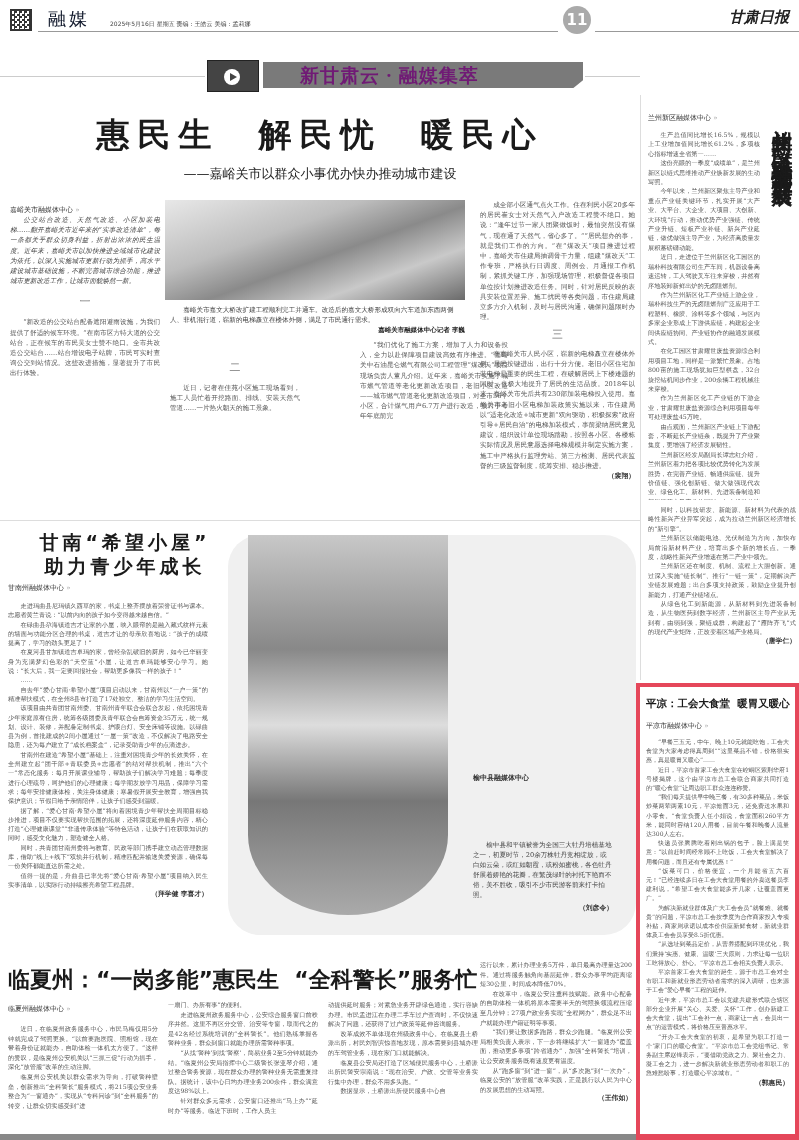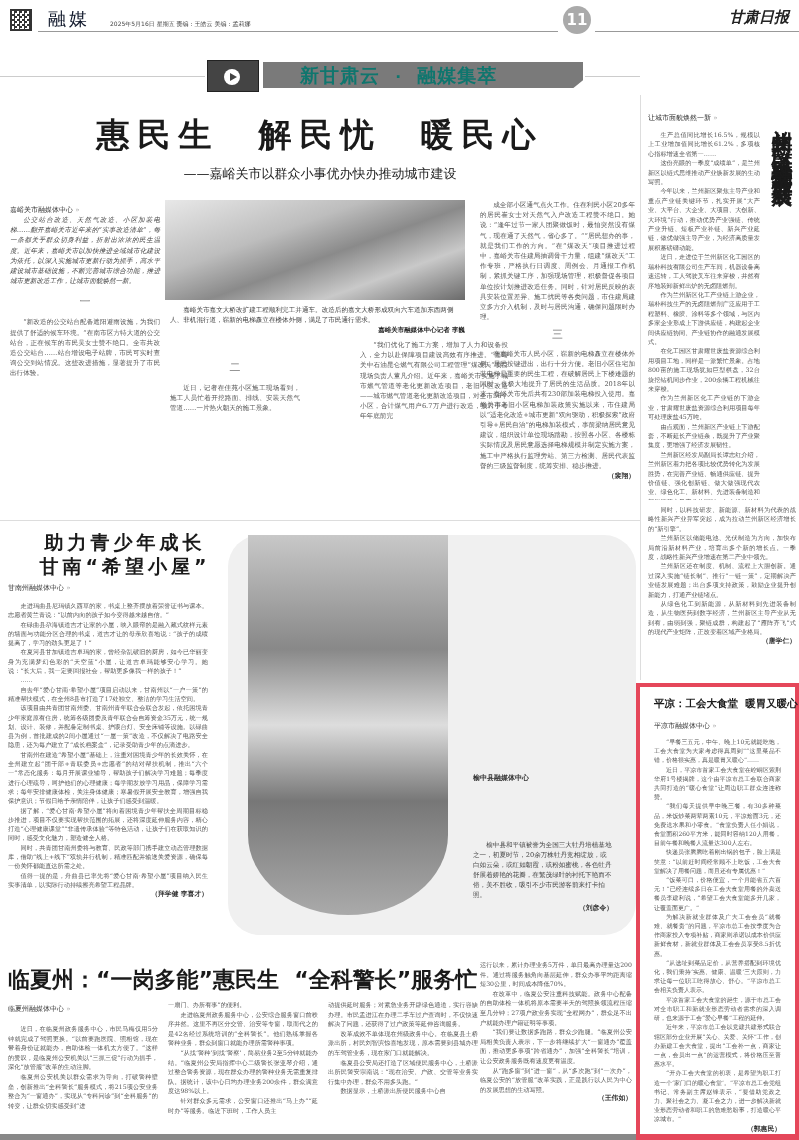--- a/index.html
+++ b/index.html
@@ -28,21 +28,21 @@
   </div>
   <div class="abs" style="right:10px;top:8px;font-family:'DejaVu Serif',serif;font-size:15px;font-style:italic;font-weight:bold;color:#222;">甘肃日报</div>
 </div>
 
 <div class="abs" style="left:205px;top:60px;width:380px;height:32px;">
   <div class="abs" style="left:2px;top:0;width:52px;height:32px;background:#444;border:1px solid #222;">
     <div style="position:absolute;left:16px;top:8px;width:16px;height:16px;border-radius:50%;background:#fff;"></div>
     <div style="position:absolute;left:22px;top:12px;width:0;height:0;border-left:7px solid #444;border-top:4px solid transparent;border-bottom:4px solid transparent;"></div>
   </div>
   <div class="abs" style="left:58px;top:2px;width:320px;height:26px;background:#7a7a7a;clip-path:polygon(0 0,100% 0,100% 70%,97% 100%,0 100%);"></div>
-  <div class="abs" style="left:95px;top:3px;font-family:Liberation Mono, monospace;font-weight:bold;font-size:19px;color:#0f766e;letter-spacing:1px;">新甘肃云 · 融媒集萃</div>
+  <div class="abs" style="left:95px;top:3px;font-family:Liberation Serif, serif;font-weight:bold;font-size:19px;color:#701a75;letter-spacing:1px;">新甘肃云 · 融媒集萃</div>
 </div>
 <div class="abs" style="left:0;top:76px;width:205px;border-top:1px solid #ccc;"></div>
 <div class="abs" style="left:585px;top:76px;width:55px;border-top:1px solid #ccc;"></div>
 
 <div class="abs" style="left:0;top:113px;width:640px;text-align:center;font-family:'DejaVu Sans',sans-serif;font-weight:bold;font-size:33px;color:#1a1a1a;letter-spacing:8px;white-space:pre;">惠民生  解民忧  暖民心</div>
 <div class="abs" style="left:0;top:165px;width:640px;text-align:center;font-family:'DejaVu Sans',sans-serif;font-size:13px;color:#222;">——嘉峪关市以群众小事优办快办推动城市建设</div>
 
 <div class="abs" style="left:10px;top:205px;width:150px;">
   <div class="src">嘉峪关市融媒体中心</div>
   <div class="txt" style="font-style:italic;color:#444;">
@@ -70,22 +70,22 @@
 
 <div class="abs txt" style="left:480px;top:200px;width:155px;">
   <p>成全部小区通气点火工作。住在利民小区20多年的居民崔女士对天然气入户改造工程赞不绝口。她说：“逢年过节一家人团聚做饭时，最怕突然没有煤气，现在通了天然气，省心多了。”“居民想办的事，就是我们工作的方向。”在“煤改天”项目推进过程中，嘉峪关市住建局抽调骨干力量，组建“煤改天”工作专班，严格执行日调度、周例会、月通报工作机制，紧抓关键工序，加强现场管理，积极督促各项目单位按计划推进改造任务。同时，针对居民反映的表具安装位置差异、施工扰民等各类问题，市住建局建立多方介入机制，及时与居民沟通，确保问题限时办理。</p>
   <div class="num">三</div>
   <p>在嘉峪关市人民小区，崭新的电梯矗立在楼体外侧，居民按键进出，出行十分方便。老旧小区住宅加装电梯是重要的民生工程，在破解居民上下楼难题的同时，也极大地提升了居民的生活品质。2018年以来，嘉峪关市先后共有230部加装电梯投入使用。嘉峪关市老旧小区电梯加装政策实施以来，市住建局以“适老化改造+城市更新”双向驱动，积极探索“政府引导+居民自治”的电梯加装模式，事前梁纳居民意见建议，组织设计单位现场踏勘，按照各小区、各楼栋实际情况及居民意愿选择电梯规模并制定实施方案，施工中严格执行监理旁站、第三方检测、居民代表监督的三级监督制度，统筹安排、稳步推进。</p>
   <div class="byline">（裴翔）</div>
 </div>
 
 <div class="abs" style="left:0;top:520px;width:640px;border-top:1px solid #ddd;"></div>
 <div class="abs" style="left:20px;top:530px;width:210px;text-align:center;font-family:'DejaVu Sans',sans-serif;font-weight:bold;font-size:19px;line-height:24px;color:#1a1a1a;letter-spacing:4px;">
+  <div>甘南“希望小屋”</div>
   <div>助力青少年成长</div>
-  <div>甘南“希望小屋”</div>
 </div>
 <div class="abs" style="left:8px;top:583px;width:200px;">
   <div class="src">甘南州融媒体中心</div>
   <div class="txt" style="margin-top:8px;font-size:6.2px;line-height:9.3px;">
     <p>走进玛曲县尼玛镇久西草的家，书桌上整齐摆放着荣誉证书与课本。志愿者黄兰青说：“以前内向的孩子如今变得越来越自信。”</p>
     <p>在碌曲县尕海镇道吉才让家的小屋，映入眼帘的是融入藏式纹样元素的墙面与功能分区合理的书桌，道吉才让的母亲欣喜地说：“孩子的成绩提高了，学习的劲头更足了！”</p>
     <p>在夏河县甘加镇道吉卓玛的家，曾经杂乱破旧的厨房，如今已华丽变身为充满梦幻色彩的“天空蓝”小屋，让道吉卓玛能够安心学习。她说：“长大后，我一定要回报社会，帮助更多像我一样的孩子！”</p>
     <p>……</p>
     <p>自去年“爱心甘南·希望小屋”项目启动以来，甘南州以“一户一策”的精准帮扶模式，在全州8县市打造了17处独立、整洁的学习生活空间。</p>
     <p>该项目由共青团甘南州委、甘南州青年联合会联合发起，依托困境青少年家庭原有住房，统筹各级团委及青年联合会自筹资金35万元，统一规划、设计、装修，并配备定制书桌、护眼台灯、安全床铺等设施。以碌曲县为例，首批建成的2间小屋通过“一屋一策”改造，不仅解决了电路安全隐患，还为每户建立了“成长档案盒”，记录受助青少年的点滴进步。</p>
@@ -99,21 +99,21 @@
 
 <div class="abs" style="left:228px;top:535px;width:408px;height:400px;background:#f0f0f0;border-radius:32px;">
   <div class="abs photo" style="left:20px;top:0;width:200px;height:380px;border-radius:0 0 100px 100px/0 0 80px 80px;background:linear-gradient(180deg,#c8c8c8 0%,#888 30%,#ddd 50%,#777 70%,#aaa 100%);"></div>
   <div class="abs" style="left:245px;top:238px;font-family:'DejaVu Sans',sans-serif;font-size:7px;font-weight:bold;color:#333;">榆中县融媒体中心</div>
   <div class="abs caption" style="left:245px;top:305px;width:140px;">榆中县和平镇被誉为全国三大牡丹培植基地之一，初夏时节，20余万株牡丹竞相绽放，或白如云朵，或红如朝霞，或粉如蜜桃，各色牡丹舒展着娇艳的花瓣，在繁茂绿叶的衬托下艳而不俗，美不胜收，吸引不少市民游客前来打卡拍照。</div>
   <div class="abs byline" style="left:245px;top:368px;width:140px;">（刘彦令）</div>
 </div>
 
 <div class="abs" style="left:640px;top:95px;height:585px;border-left:1px solid #ddd;"></div>
 <div class="abs" style="left:648px;top:113px;width:150px;">
-  <div class="src">让城市面貌焕然一新</div>
+  <div class="src">兰州新区融媒体中心</div>
 </div>
 <div class="abs txt" style="left:648px;top:130px;width:112px;height:370px;overflow:hidden;font-size:6.2px;line-height:9.4px;">
   <p>生产总值同比增长16.5%，规模以上工业增加值同比增长61.2%，多项核心指标增速全省第一……</p>
   <p>这份亮眼的一季度“成绩单”，是兰州新区以链式思维推动产业焕新发展的生动写照。</p>
   <p>今年以来，兰州新区聚焦主导产业和重点产业链关键环节，扎实开展“大产业、大平台、大企业、大项目、大创新、大环境”行动，推动优势产业强链、传统产业升链、短板产业补链、新兴产业延链，做优做强主导产业，为经济高质量发展积蓄磅礴动能。</p>
   <p>近日，走进位于兰州新区化工园区的瑞朴科技有限公司生产车间，机器设备高速运转，工人驾驶叉车往来穿梭，井然有序地装卸新鲜出炉的无卤阻燃剂。</p>
   <p>作为兰州新区化工产业链上游企业，瑞朴科技生产的无卤阻燃剂广泛应用于工程塑料、橡胶、涂料等多个领域，与区内多家企业形成上下游供应链，构建起企业间供应链协同、产业链协作的融通发展模式。</p>
   <p>在化工园区甘肃耀世废盐资源综合利用项目工地，同样是一派繁忙景象。占地800亩的施工现场犹如巨型棋盘，32台旋挖钻机同步作业，200余辆工程机械往来穿梭。</p>
   <p>作为兰州新区化工产业链的下游企业，甘肃耀世废盐资源综合利用项目每年可处理废盐45万吨。</p>
   <p>由点观面，兰州新区产业链上下游配套，不断延长产业链条，既提升了产业聚集度，更增强了经济发展韧性。</p>
@@ -121,21 +121,21 @@
 </div>
 <div class="abs" style="left:766px;top:112px;width:30px;writing-mode:vertical-rl;font-family:'DejaVu Serif',serif;font-weight:bold;font-size:21px;letter-spacing:3px;color:#1a1a1a;white-space:pre;">兰州新区 以链式思维推动产业焕新发展</div>
 <div class="abs txt" style="left:648px;top:505px;width:148px;font-size:6.2px;line-height:9.4px;">
   <p>同时，以科技研发、新能源、新材料为代表的战略性新兴产业异军突起，成为拉动兰州新区经济增长的“新引擎”。</p>
   <p>兰州新区以储能电池、光伏制造为方向，加快布局前沿新材料产业，培育出多个新的增长点。一季度，战略性新兴产业增速在第二产业中领先。</p>
   <p>兰州新区还在制度、机制、流程上大胆创新。通过深入实施“链长制”、推行“一链一策”，定期解决产业链发展难题；出台多项支持政策，鼓励企业提升创新能力，打通产业链堵点。</p>
   <p>从绿色化工到新能源，从新材料到先进装备制造，从生物医药到数字经济，兰州新区主导产业从无到有，由弱到强，聚链成群，构建起了“雁阵齐飞”式的现代产业矩阵，正改变着区域产业格局。</p>
   <div class="byline">（唐学仁）</div>
 </div>
 
-<div class="abs" style="left:636px;top:683px;width:163px;height:457px;border:4px solid #e5475a;border-bottom-width:6px;padding:6px 14px;">
+<div class="abs" style="left:636px;top:683px;width:163px;height:457px;border:4px solid #e5475a;border-bottom-width:6px;padding:6px 6px;">
   <div style="font-family:'DejaVu Serif',serif;font-weight:bold;font-size:10.5px;color:#1a1a1a;text-align:center;white-space:pre;margin-top:4px;">平凉：工会大食堂  暖胃又暖心</div>
   <div class="src" style="margin-top:10px;">平凉市融媒体中心</div>
   <div class="txt" style="margin-top:6px;font-size:6px;line-height:9.2px;">
     <p>“早餐三五元，中午、晚上10元就能吃饱，工会大食堂为大家考虑得真周到”“这里菜品不错，价格很实惠，真是暖胃又暖心”……</p>
     <p>近日，平凉市首家工会大食堂在崆峒区紫荆华府1号楼揭牌，这个由平凉市总工会联合商家共同打造的“暖心食堂”让周边职工群众连连称赞。</p>
     <p>“我们每天提供早中晚三餐，有30多种菜品，米饭炒菜两荤两素10元，平凉烩面3元，还免费送水果和小零食。”食堂负责人任小娟说，食堂面积260平方米，能同时容纳120人用餐，目前午餐和晚餐人流量达300人左右。</p>
     <p>快递员张腾腾吃着刚出锅的包子，脸上满是笑意：“以前赶时间经常顾不上吃饭，工会大食堂解决了用餐问题，而且还有专属优惠！”</p>
     <p>“饭菜可口，价格便宜，一个月能省五六百元！”已经连续多日在工会大食堂用餐的外卖送餐员李建利说，“希望工会大食堂能多开几家，让覆盖面更广。”</p>
     <p>为解决新就业群体及广大工会会员“就餐难、就餐贵”的问题，平凉市总工会按季度为合作商家投入专项补贴，商家则承诺以成本价供应新鲜食材，新就业群体及工会会员享受8.5折优惠。</p>
     <p>“从选址到菜品定价，从营养搭配到环境优化，我们秉持‘实惠、健康、温暖’三大原则，力求让每一位职工吃得放心、舒心。”平凉市总工会相关负责人表示。</p>

